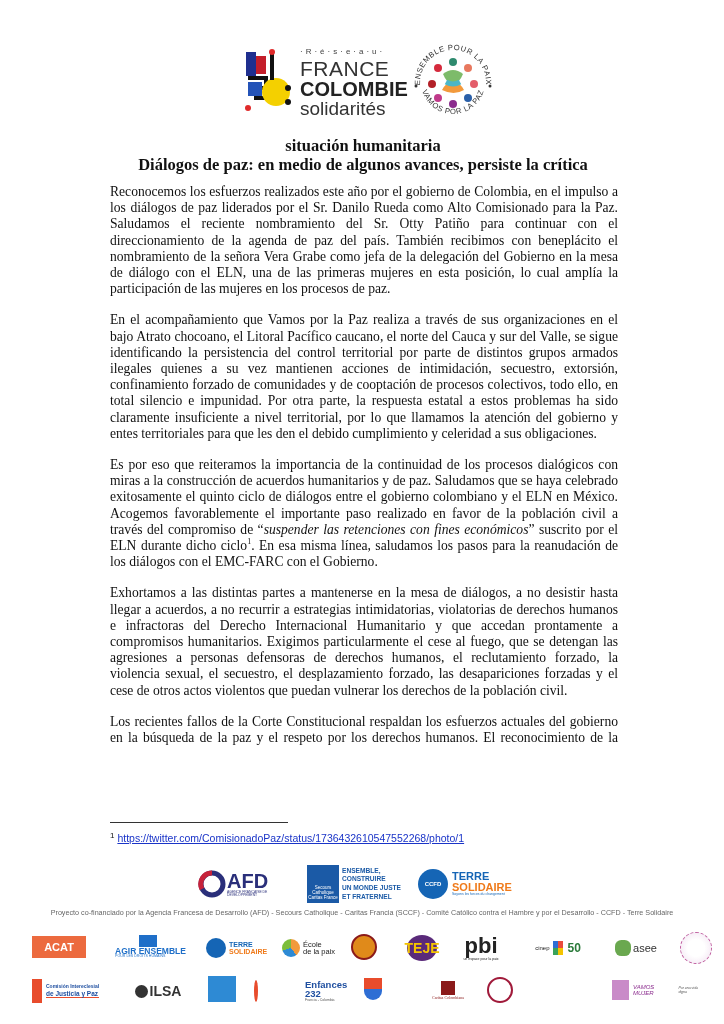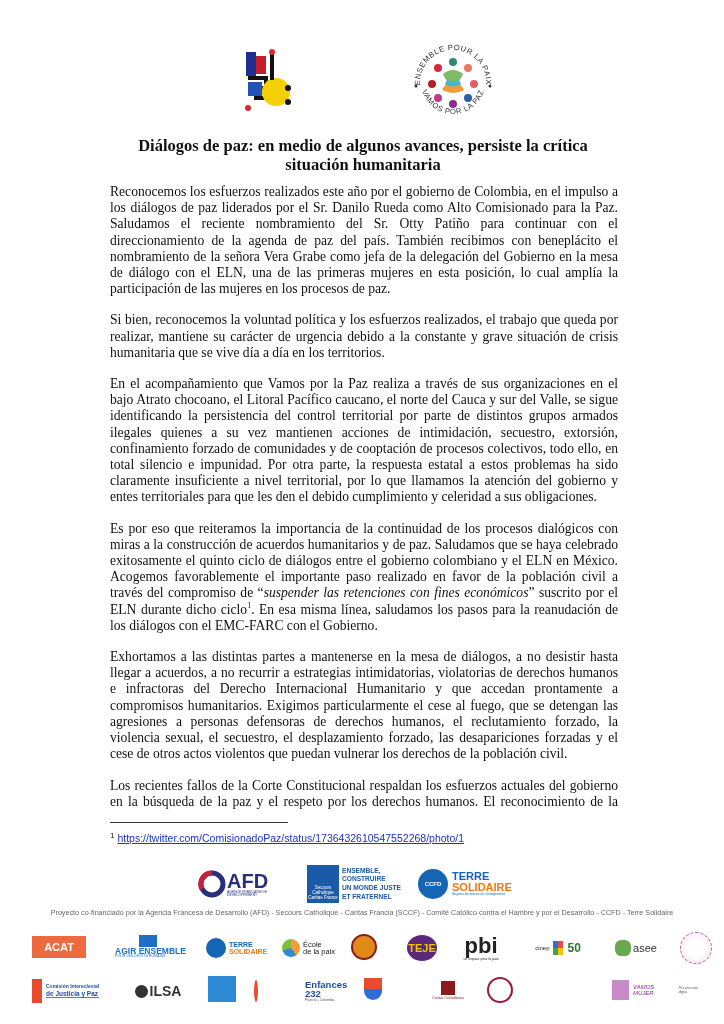--- a/index.html
+++ b/index.html
@@ -36,20 +36,26 @@
       <rect x="14" y="8" width="10" height="18" fill="#c41e2a"></rect>
       <path d="M6 30 h18 v10 h-10 v10 h10" fill="none" stroke="#111" stroke-width="4"></path>
       <rect x="6" y="34" width="14" height="14" fill="#2453b8"></rect>
       <circle cx="34" cy="44" r="14" fill="#f4d000"></circle>
       <path d="M30 4 v28" stroke="#111" stroke-width="4"></path>
       <circle cx="30" cy="4" r="3" fill="#e02a2a"></circle>
       <circle cx="6" cy="60" r="3" fill="#e02a2a"></circle>
       <circle cx="46" cy="40" r="3" fill="#111"></circle>
       <circle cx="46" cy="54" r="3" fill="#111"></circle>
     </svg>
+    <div class="rfc-text">
+      <div class="rfc-reseau">·R·é·s·e·a·u·</div>
+      <div class="rfc-france">FRANCE</div>
+      <div class="rfc-colombie">COLOMBIE</div>
+      <div class="rfc-solid">solidarités</div>
+    </div>
   </div>
   <svg class="vpp" viewBox="0 0 90 90">
     <defs>
       <path id="arcTop" d="M12 45 A33 33 0 0 1 78 45"></path>
       <path id="arcBot" d="M14 52 A32 32 0 0 0 76 52"></path>
     </defs>
     <text font-family="Liberation Sans, sans-serif" font-size="7.6" fill="#333" letter-spacing="0.6">
       <textPath href="#arcTop" startOffset="50%" text-anchor="middle">ENSEMBLE POUR LA PAIX</textPath>
     </text>
     <text font-family="Liberation Sans, sans-serif" font-size="7.6" fill="#333" letter-spacing="0.6">
@@ -67,27 +73,26 @@
       <circle cx="24" cy="46" r="4" fill="#b32028"></circle>
       <circle cx="30" cy="30" r="4" fill="#d52a3c"></circle>
       <path d="M35 36 q10 -8 20 0 q-4 10 -10 10 q-6 0 -10 -10z" fill="#7dbb6a"></path>
       <path d="M34 52 q4 -8 11 -6 q7 -2 11 6 q-10 6 -22 0z" fill="#f29a3c"></path>
       <path d="M38 44 q7 4 14 0" stroke="#4ab6c8" stroke-width="5" fill="none"></path>
     </g>
   </svg>
 </div>
 
 <div class="title">
+  <div>situación humanitaria</div>
   <div>Diálogos de paz: en medio de algunos avances, persiste la crítica</div>
-  <div>situación humanitaria</div>
 </div>
 
 <div class="body-text">
   <p>Reconocemos los esfuerzos realizados este año por el gobierno de Colombia, en el impulso a los diálogos de paz liderados por el Sr. Danilo Rueda como Alto Comisionado para la Paz. Saludamos el reciente nombramiento del Sr. Otty Patiño para continuar con el direccionamiento de la agenda de paz del país. También recibimos con beneplácito el nombramiento de la señora Vera Grabe como jefa de la delegación del Gobierno en la mesa de diálogo con el ELN, una de las primeras mujeres en esta posición, lo cual amplía la participación de las mujeres en los procesos de paz.</p>
-  <p>Si bien, reconocemos la voluntad política y los esfuerzos realizados, el trabajo que queda por realizar, mantiene su carácter de urgencia debido a la constante y grave situación de crisis humanitaria que se vive día a día en los territorios.</p>
   <p>En el acompañamiento que Vamos por la Paz realiza a través de sus organizaciones en el bajo Atrato chocoano, el Litoral Pacífico caucano, el norte del Cauca y sur del Valle, se sigue identificando la persistencia del control territorial por parte de distintos grupos armados ilegales quienes a su vez mantienen acciones de intimidación, secuestro, extorsión, confinamiento forzado de comunidades y de cooptación de procesos colectivos, todo ello, en total silencio e impunidad. Por otra parte, la respuesta estatal a estos problemas ha sido claramente insuficiente a nivel territorial, por lo que llamamos la atención del gobierno y entes territoriales para que les den el debido cumplimiento y celeridad a sus obligaciones.</p>
   <p><span>Es por eso que reiteramos la importancia de la continuidad de los procesos dialógicos con miras a la construcción de acuerdos humanitarios y de paz. Saludamos que se haya celebrado exitosamente el quinto ciclo de diálogos entre el gobierno colombiano y el ELN en México. Acogemos favorablemente el importante paso realizado en favor de la población civil a través del compromiso de “</span><em>suspender las retenciones con fines económicos</em><span>” suscrito por el ELN durante dicho ciclo</span><sup>1</sup><span>. En esa misma línea, saludamos los pasos para la reanudación de los diálogos con el EMC-FARC con el Gobierno.</span></p>
   <p>Exhortamos a las distintas partes a mantenerse en la mesa de diálogos, a no desistir hasta llegar a acuerdos, a no recurrir a estrategias intimidatorias, violatorias de derechos humanos e infractoras del Derecho Internacional Humanitario y que accedan prontamente a compromisos humanitarios. Exigimos particularmente el cese al fuego, que se detengan las agresiones a personas defensoras de derechos humanos, el reclutamiento forzado, la violencia sexual, el secuestro, el desplazamiento forzado, las desapariciones forzadas y el cese de otros actos violentos que puedan vulnerar los derechos de la población civil.</p>
   <p style="text-align-last:justify;">Los recientes fallos de la Corte Constitucional respaldan los esfuerzos actuales del gobierno en la búsqueda de la paz y el respeto por los derechos humanos. El reconocimiento de la</p>
 </div>
 
 <div class="fn-rule"></div>
 <div class="footnote">
   <sup>1</sup>
   <a href="#">https://twitter.com/ComisionadoPaz/status/1736432610547552268/photo/1</a>
@@ -151,21 +156,21 @@
     <div style="width:18px; height:18px; border-radius:50%; background:conic-gradient(#f29a3c 0 40%, #2e8ad4 40% 70%, #7cbd3a 70% 100%);"></div>
     <div style="margin-left:3px; line-height:1; font-size:7.5px; color:#222;">
       <div>École</div>
       <div>de la paix</div>
     </div>
   </div>
   <div class="logo" style="left:330px; top:0px; width:28px; height:30px;">
     <div style="width:26px; height:26px; border-radius:50%; background:#e08a1a; border:2px solid #8b1a1a; box-sizing:border-box;"></div>
   </div>
   <div class="logo" style="left:386px; top:2px; width:32px; height:28px;">
-    <div style="width:30px; height:26px; border-radius:50%; background:#5a2a7a; color:#f4c400; font-weight:bold; font-size:11px; display:flex; align-items:center; justify-content:center;text-align:right;">
+    <div style="width:30px; height:26px; border-radius:50%; background:#5a2a7a; color:#f4c400; font-weight:bold; font-size:14px; display:flex; align-items:center; justify-content:center;text-align:right;">
       <span>TEJE</span>
     </div>
   </div>
   <div class="logo" style="left:434px; top:0px; width:54px; height:32px; flex-direction:column;">
     <div style="font-size:22px; font-weight:bold; color:#222; line-height:1;">pbi</div>
     <div style="font-size:3.5px; color:#222;">un espace pour la paix</div>
   </div>
   <div class="logo" style="left:508px; top:2px; width:60px; height:28px;">
     <div style="font-size:6px; color:#222;">cinep</div>
     <div style="width:10px; height:14px; margin:0 4px; background:conic-gradient(#e94c3d 0 25%, #f4c400 25% 50%, #3aa35a 50% 75%, #2e6ed4 75%);"></div>

